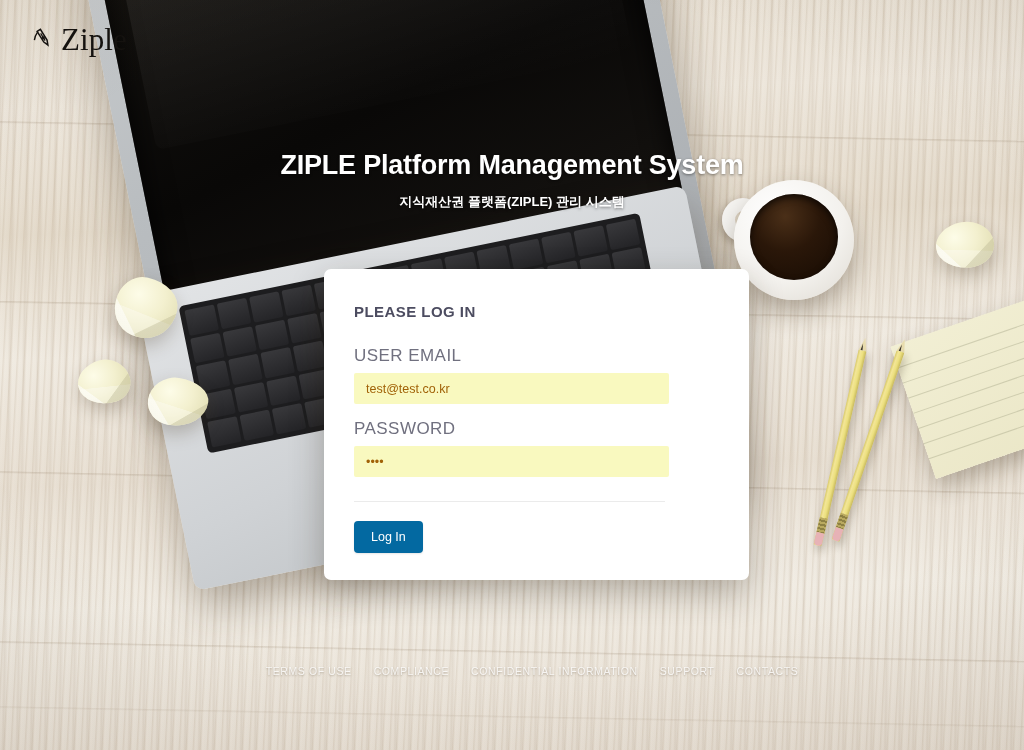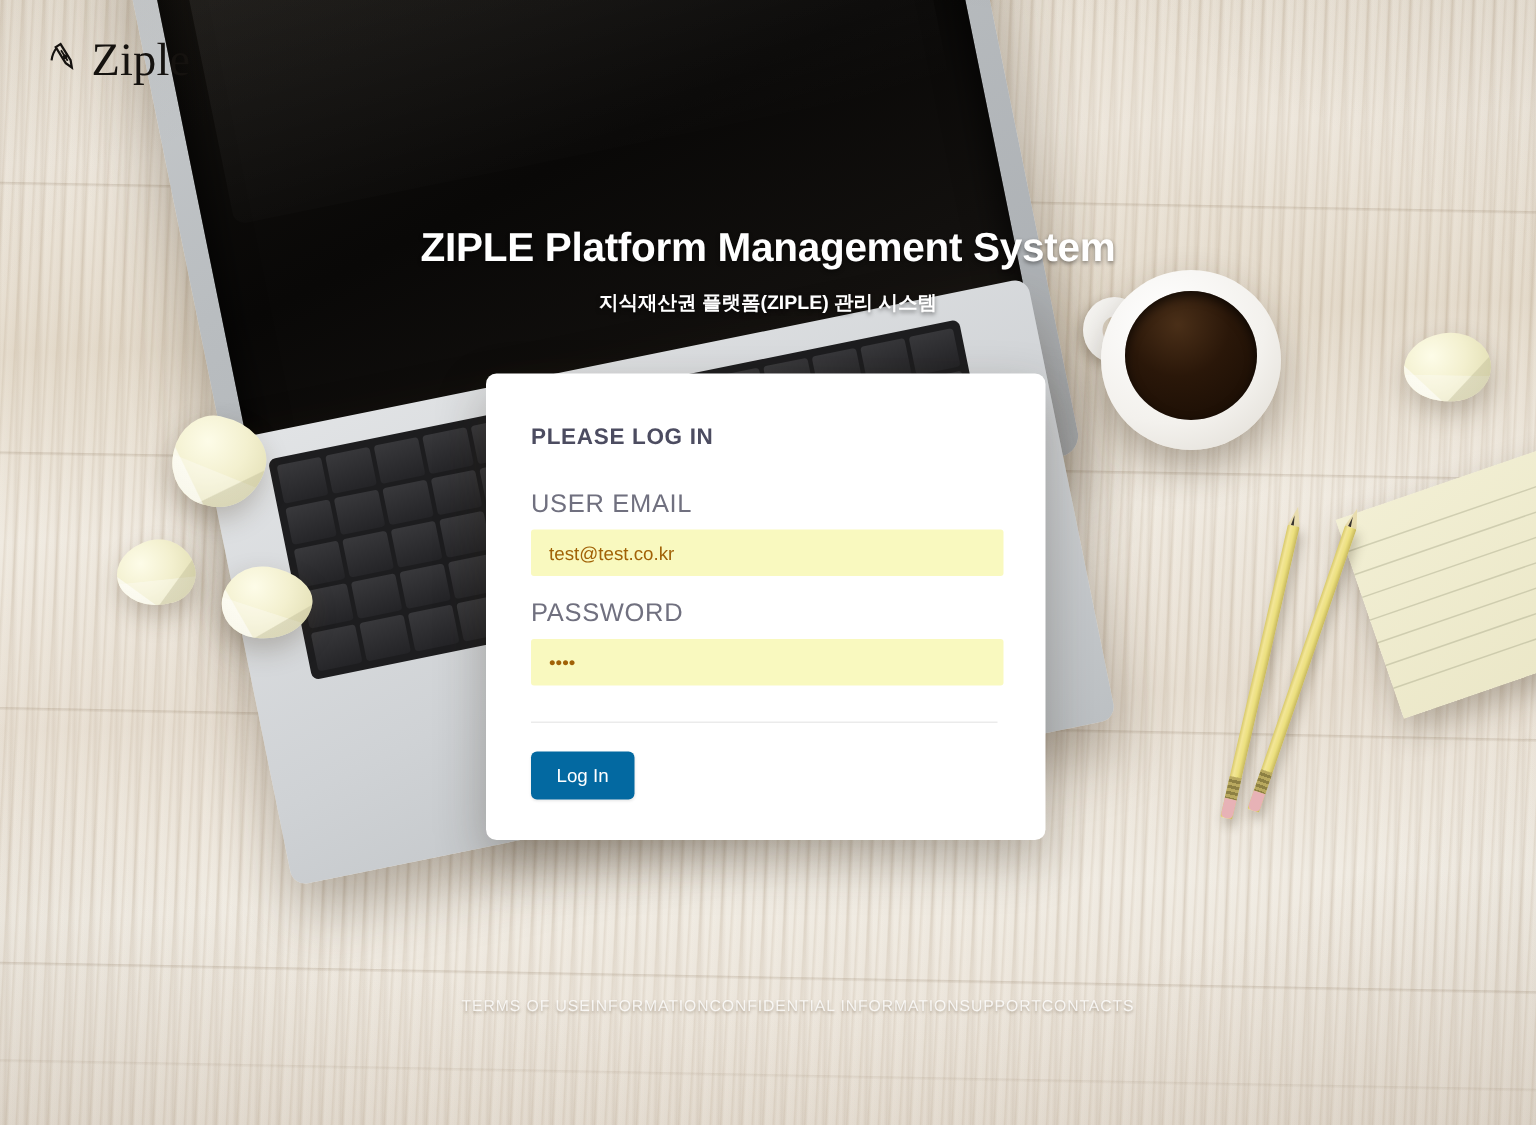--- a/index.html
+++ b/index.html
@@ -265,22 +265,22 @@
     margin-top: 12px;
     font-size: 13px;
     font-weight: bold;
     color: #ffffff;
     text-shadow: 0 1px 3px rgba(0,0,0,0.5);
   }
 
   
   .card {
     position: absolute;
-    left: 324px; top: 249px;
-    width: 373px; height: 311px;
+    left: 324px; top: 269px;
+    width: 425px; height: 311px;
     background: #ffffff;
     border-radius: 7px;
     box-shadow: 0 14px 34px rgba(40,30,15,0.30);
     padding: 34px 32px 0 30px;
     z-index: 28;
   }
   .card h2 {
     font-size: 15px;
     font-weight: bold;
     color: #4c4c60;
@@ -357,20 +357,21 @@
     cursor: pointer;
     box-shadow: 0 1px 2px rgba(0,0,0,0.10);
   }
 
   
   .footer {
     position: absolute;
     left: 0; right: 0; top: 665px;
     display: flex;
     justify-content: center;
+    gap: 22px;
     z-index: 25;
     padding-left: 40px;
   }
   .footer a {
     font-size: 10.5px;
     letter-spacing: 0.6px;
     color: rgba(255,255,255,0.80);
     text-decoration: none;
     text-shadow: 0 1px 2px rgba(80,62,40,0.35);
     cursor: pointer;
@@ -536,19 +537,19 @@
     <input class="field-input" type="text" value="••••" style="">
 
 
     <div class="divider"></div>
 
     <button class="login-btn">Log In</button>
   </div>
 
   <div class="footer">
     <a>TERMS OF USE</a>
-    <a>INFORMATION</a>
+    <a>COMPLIANCE</a>
     <a>CONFIDENTIAL INFORMATION</a>
     <a>SUPPORT</a>
     <a>CONTACTS</a>
   </div>
 
 </div>
 
 </body></html>

